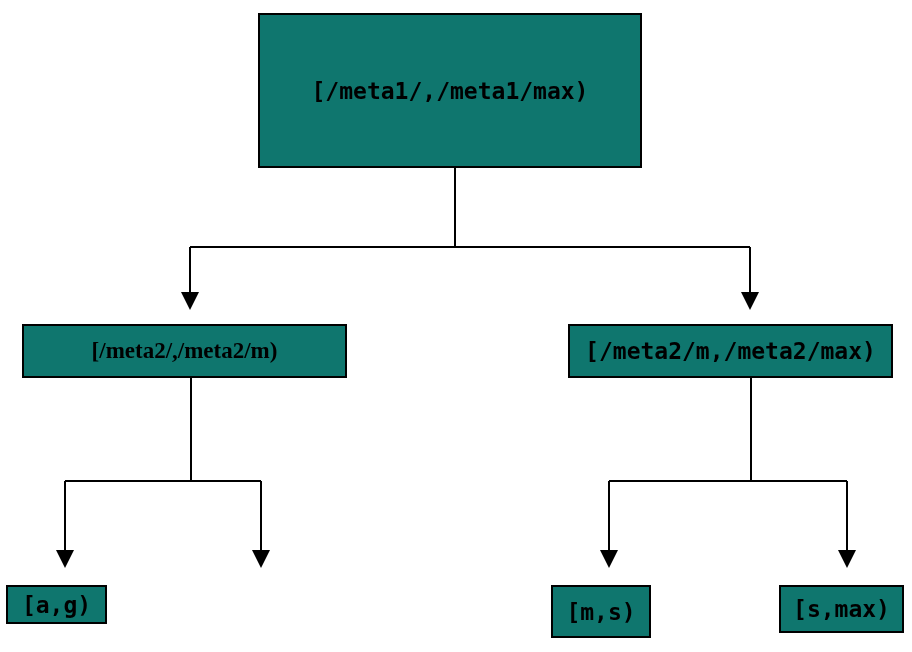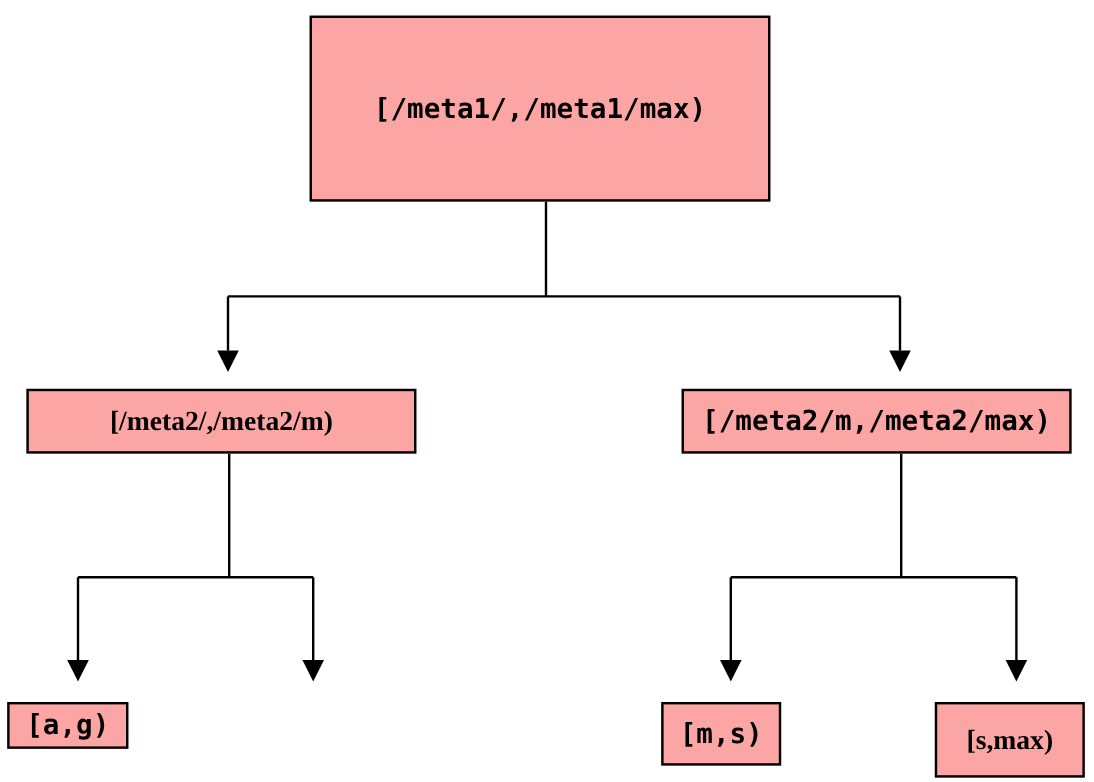--- a/index.html
+++ b/index.html
@@ -19,36 +19,36 @@
     position: absolute;
     left: 0;
     top: 0;
     width: 912px;
     height: 652px;
   }
   .node {
     position: absolute;
     box-sizing: border-box;
     border: 2px solid #000000;
-    background: #fca5a5;
+    background: #0f766e;
     color: #000000;
     display: flex;
     align-items: center;
     justify-content: center;
     font-size: 23px;
     font-weight: bold;
     white-space: nowrap;
   }
   .node-root      { left: 258px; top: 13px;  width: 384px; height: 155px; }
   .node-mid-left  { left: 22px;  top: 324px; width: 325px; height: 54px; font-family: Liberation Serif, serif; }
   .node-mid-right { left: 568px; top: 324px; width: 325px; height: 54px; }
   .node-leaf-ag   { left: 6px;   top: 585px; width: 101px; height: 39px; }
   .node-leaf-gm   { left: 203px; top: 585px; width: 100px; height: 53px; }
   .node-leaf-ms   { left: 551px; top: 585px; width: 100px; height: 53px; }
-  .node-leaf-smax { left: 779px; top: 585px; width: 125px; height: 63px; font-family: Liberation Serif, serif; }
+  .node-leaf-smax { left: 779px; top: 585px; width: 125px; height: 48px; }
 </style>
 </head>
 <body>
 
 <div class="canvas">
 
   <svg class="edges-layer" width="912" height="652" viewBox="0 0 912 652" xmlns="http://www.w3.org/2000/svg">
 
     <path d="M455 168 L455 247 M190 247 L750 247 M190 247 L190 292 M750 247 L750 292" stroke="#000000" stroke-width="2" fill="none"></path>
     <polygon points="181,292 199,292 190,310" fill="#000000"></polygon>

